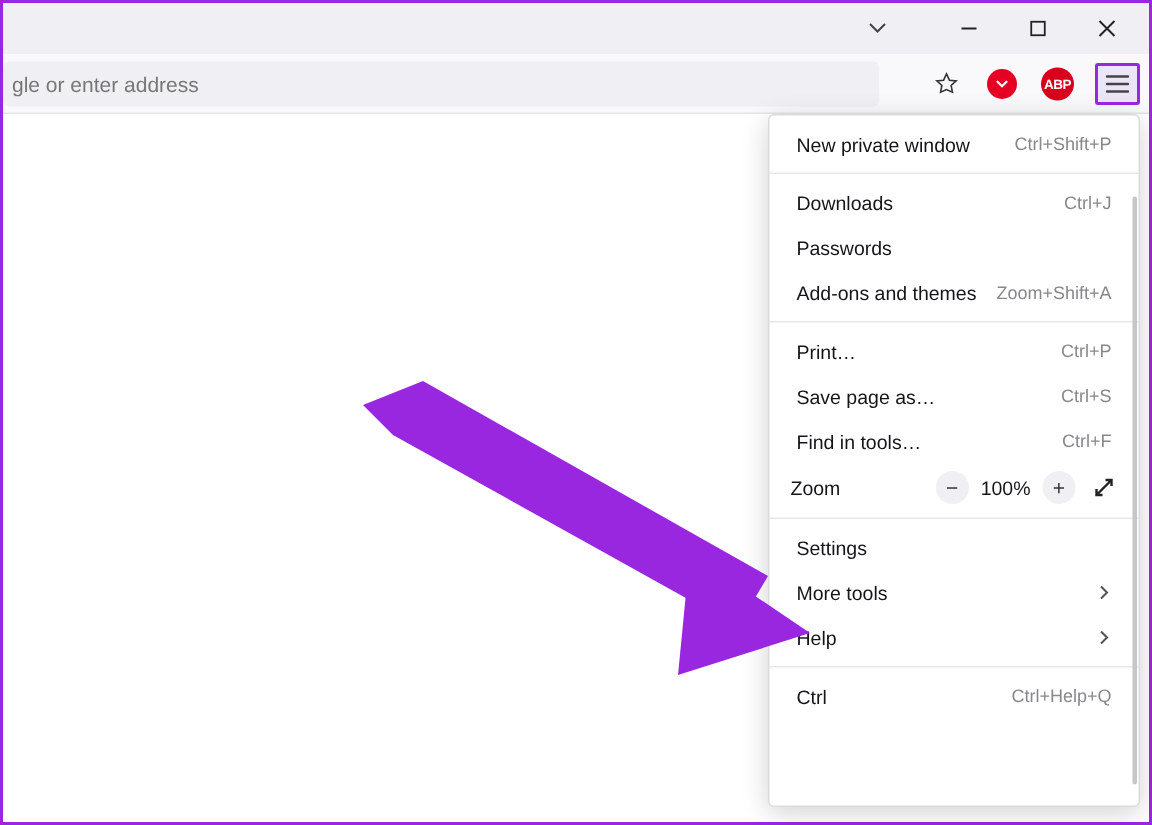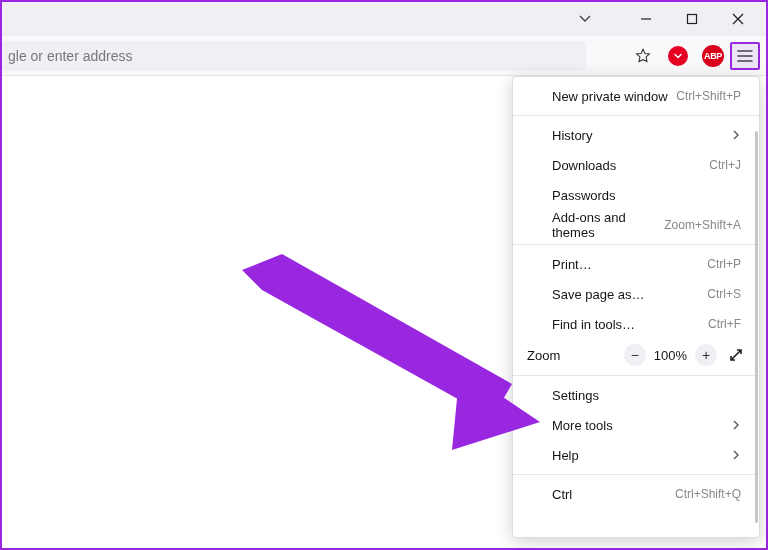--- a/index.html
+++ b/index.html
@@ -39,21 +39,21 @@
     flex: 0 0 584px; 
     height: 30px;
     background: #f0f0f4;
     border-radius: 4px;
     display: flex; align-items: center;
     padding-left: 6px;
     color: #777; font-size: 14px;
   }
   .spacer { flex: 1 1 auto; }
   .tb-icon {
-    width: 30px; height: 28px; display:flex;align-items:center;justify-content:flex-end;
+    width: 30px; height: 28px; display:flex;align-items:center;justify-content:flex-start;
     border-radius: 4px;
   }
   .pocketbadge {
     width: 20px; height: 20px; border-radius: 50%;
     background: #e60023; display:flex;align-items:center;justify-content:center;
   }
   .abpbadge {
     width: 22px; height: 22px; border-radius: 50%;
     background: #d9001b; color:#fff; font-size:9px; font-weight:700;
     display:flex;align-items:center;justify-content:center; letter-spacing: -0.3px;
@@ -73,21 +73,20 @@
     border-radius: 4px;
     box-shadow: 0 4px 18px rgba(0,0,0,0.18);
     display: flex; flex-direction: column;
     font-size: 13px; color: #15141a;
     padding: 4px 0;
   }
   .menu .item {
     display: flex; align-items: center; justify-content: space-between;
     padding: 0 18px; height: 30px;
     cursor: default;
-    margin-left: 21px;
   }
   .menu .shortcut { color: #88878d; font-size: 12px; }
   .menu .sep { height: 1px; background: #e7e7e9; margin: 4px 0; }
   .chev-right { color: #555; }
   .zoomrow {
     display:flex; align-items:center; padding: 0 12px 0 14px; height: 32px;
     justify-content: space-between;
   }
   .zoomctrls { display:flex; align-items:center; gap: 8px; }
   .circlebtn { width:22px;height:22px;border-radius:50%;background:#f0f0f4;display:flex;align-items:center;justify-content:center;font-size:14px;color:#333; }
@@ -158,28 +157,20 @@
   </div>
 
   <div class="content"></div>
 
   <div class="menu">
     <div class="item">
       <span>New private window</span>
       <span class="shortcut">Ctrl+Shift+P</span>
     </div>
     <div class="sep"></div>
-    <div class="item">
-      <span>History</span>
-      <span class="chev-right">
-        <svg width="10" height="10" viewBox="0 0 10 10">
-            <path d="M3 1l4 4-4 4" fill="none" stroke="#555" stroke-width="1.4"></path>
-          </svg>
-      </span>
-    </div>
     <div class="item">
       <span>Downloads</span>
       <span class="shortcut">Ctrl+J</span>
     </div>
     <div class="item">
       <span>Passwords</span>
     </div>
     <div class="item">
       <span>Add-ons and themes</span>
       <span class="shortcut">Zoom+Shift+A</span>
@@ -226,21 +217,21 @@
       <span>Help</span>
       <span class="chev-right">
         <svg width="10" height="10" viewBox="0 0 10 10">
             <path d="M3 1l4 4-4 4" fill="none" stroke="#555" stroke-width="1.4"></path>
           </svg>
       </span>
     </div>
     <div class="sep"></div>
     <div class="item">
       <span>Ctrl</span>
-      <span class="shortcut">Ctrl+Shift+Q</span>
+      <span class="shortcut">Ctrl+Help+Q</span>
     </div>
 
     <div class="menu-scroll"></div>
   </div>
 
   <svg class="arrow" width="340" height="220">
     <defs></defs>
     <g fill="#9a27e0">
 
       <polygon points="40,20 80,4 310,134 290,168 60,40"></polygon>

